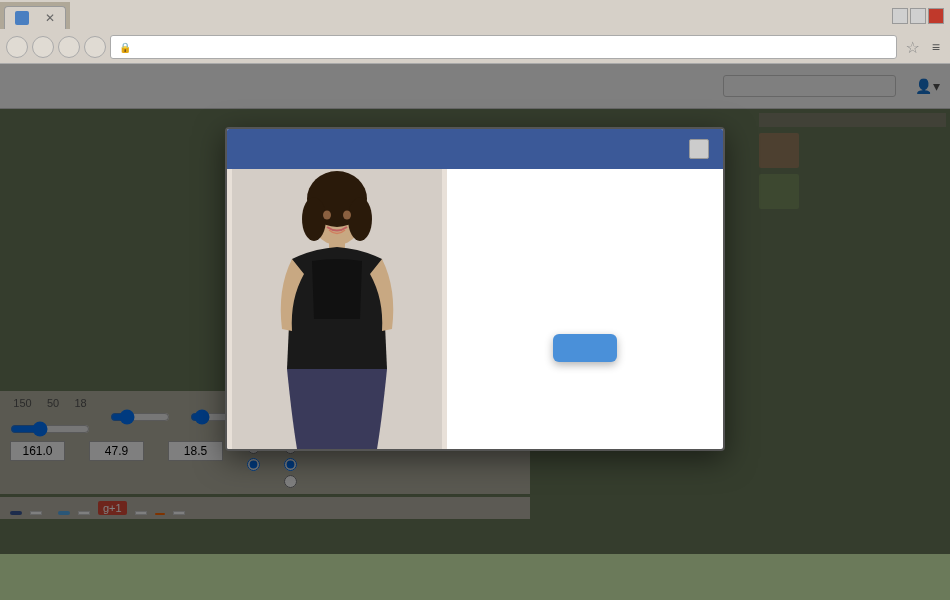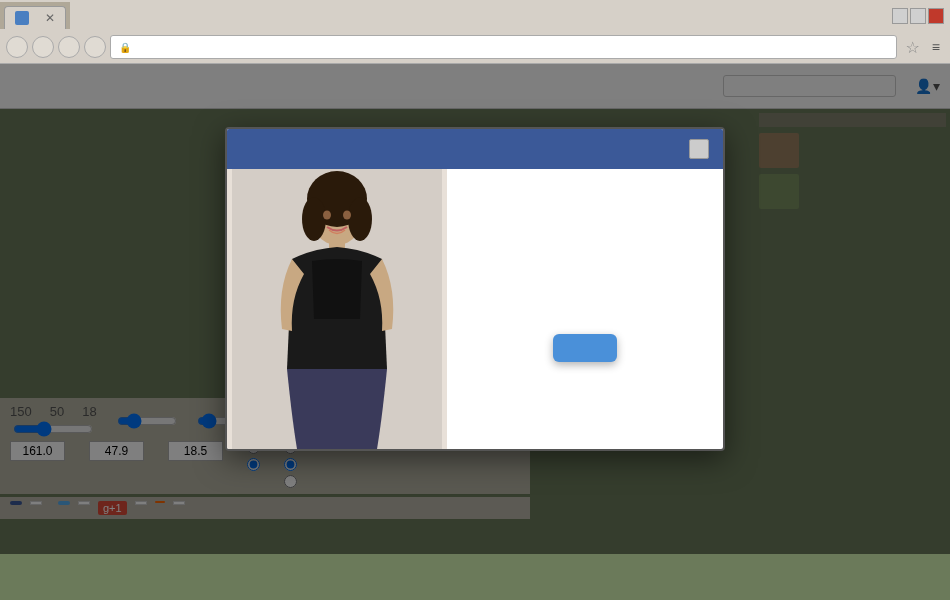--- a/index.html
+++ b/index.html
@@ -338,21 +338,21 @@
       font-size: 11px;
       color: #444;
       gap: 2px;
     }
 
     
     .social-bar {
       background: #b8b4a8;
       padding: 4px 10px;
       display: flex;
-      align-items: flex-start;
+      align-items: flex-end;
       gap: 8px;
       font-size: 11px;
     }
     .fb-btn {
       background: #3b5998;
       color: white;
       border: none;
       padding: 2px 6px;
       font-size: 11px;
       border-radius: 2px;
@@ -546,21 +546,21 @@
           <div class="popup-desc"></div>
           <button class="popup-cta"></button>
         </div>
       </div>
     </div>
   </div>
 
   <div style="position:absolute; bottom:60px; left:0; width:530px; background:rgba(190,185,170,0.9); padding:6px 10px 4px;">
     <div class="bmi-sliders">
       <div class="slider-group">
-        <div style="font-size:13px; color:#555; margin-bottom:2px;">150 &nbsp;&nbsp;&nbsp; 50 &nbsp;&nbsp;&nbsp; 18</div>
+        <div style="font-size:11px; color:#555; margin-bottom:12px;">150 &nbsp;&nbsp;&nbsp; 50 &nbsp;&nbsp;&nbsp; 18</div>
         <input type="range" min="140" max="200" value="161" style="width: 80px;">
       </div>
       <input type="range" min="30" max="120" value="48" style="width: 60px;">
       <input type="range" min="15" max="40" value="18" style="width: 50px;">
     </div>
     <div style="display:flex; gap:24px; align-items:flex-start;">
       <div class="bmi-input-group">
         <input class="bmi-input-box" type="text" value="161.0" style="">
         <span class="bmi-input-label"></span>
       </div>

